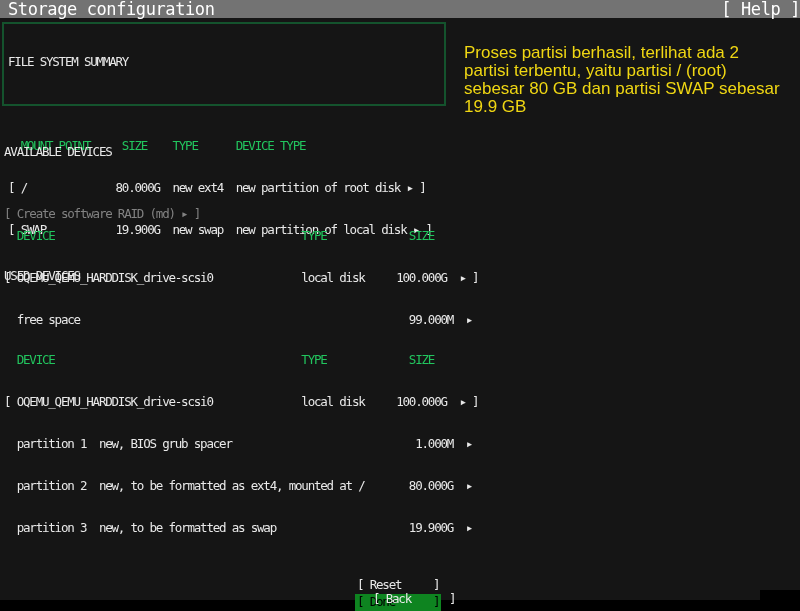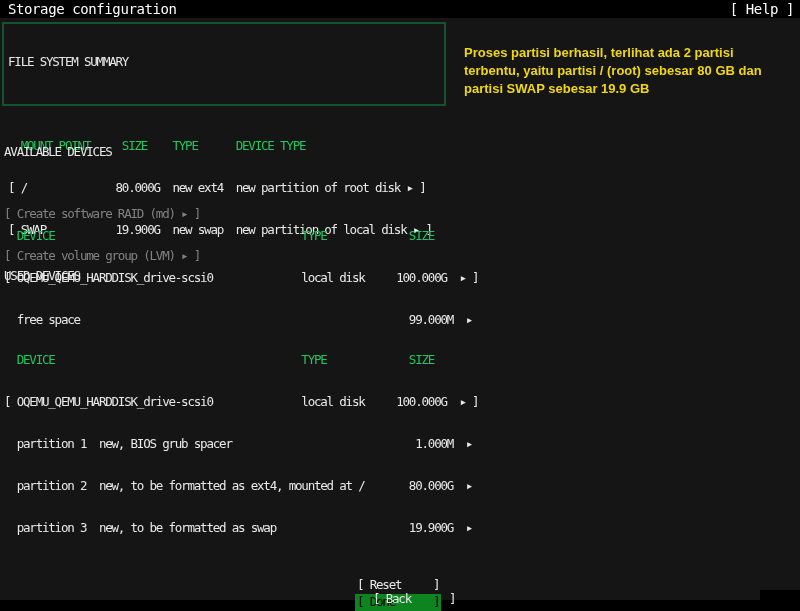--- a/index.html
+++ b/index.html
@@ -10,45 +10,45 @@
     font-size:12.5px;
     letter-spacing:-1.2px;
     line-height:14px;
     white-space:pre;
     color:#e9e9e9;
   }
 
   
   .topbar{
     position:absolute;left:0;top:0;width:800px;height:18px;
-    background:#000000;display:flex;align-items:center;justify-content:space-between;
+    background:#737373;display:flex;align-items:center;justify-content:space-between;
     font-family:"DejaVu Sans Mono","Liberation Mono",monospace;
-    font-size:14px;letter-spacing:-0.4px;color:#ffffff;
+    font-size:17px;letter-spacing:-0.4px;color:#ffffff;
   }
   .topbar .ttl{padding-left:8px;white-space:pre;}
-  .topbar .hlp{padding-right:6px;white-space:pre;cursor:pointer;}
+  .topbar .hlp{padding-right:0;white-space:pre;cursor:pointer;}
 
   
   .fsbox{
     position:absolute;left:2px;top:22px;width:444px;height:84px;
     border:2px solid #14532d;box-sizing:border-box;
   }
   .fsbox .inner{padding:3px 0 0 4px;}
 
   .sect{position:absolute;left:4px;}
   .line{white-space:pre;}
   .hdr{color:#22c55e;}
   .dimmed{color:#828282;}
   .blank{height:14px;}
 
   
   .annot{
     position:absolute;left:464px;top:44px;width:322px;
     font-family:"Liberation Sans","DejaVu Sans",sans-serif;
-    font-weight:bold;font-size:13px;line-height:18px;
+    font-weight:normal;font-size:17px;line-height:18px;
     color:#F0D713;
   }
 
   
   .btn{
     position:absolute;left:357px;height:14px;cursor:pointer;z-index:2;
   }
   .btn-done{
     top:594px;background:#0E8420;color:#000000;
     padding:1px 2px 15px 0;margin-left:-2px;padding-left:2px;
@@ -82,21 +82,20 @@
 <div class="sect term" style="top:117px;">
   <div class="line">AVAILABLE DEVICES</div>
   <div class="blank"></div>
   <div class="line hdr">  DEVICE                                       TYPE             SIZE</div>
   <div class="line">[ OQEMU_QEMU_HARDDISK_drive-scsi0              local disk     100.000G  ▸ ]</div>
   <div class="line">  free space                                                    99.000M  ▸</div>
 </div>
 
 <div class="sect term" style="top:179px;">
   <div class="line dimmed">[ Create software RAID (md) ▸ ]</div>
-  <div class="line dimmed">[ Create volume group (LVM) ▸ ]</div>
 </div>
 
 <div class="sect term" style="top:241px;">
   <div class="line">USED DEVICES</div>
   <div class="blank"></div>
   <div class="line hdr">  DEVICE                                       TYPE             SIZE</div>
   <div class="line">[ OQEMU_QEMU_HARDDISK_drive-scsi0              local disk     100.000G  ▸ ]</div>
   <div class="line">  partition 1  new, BIOS grub spacer                             1.000M  ▸</div>
   <div class="line">  partition 2  new, to be formatted as ext4, mounted at /       80.000G  ▸</div>
   <div class="line">  partition 3  new, to be formatted as swap                     19.900G  ▸</div>

